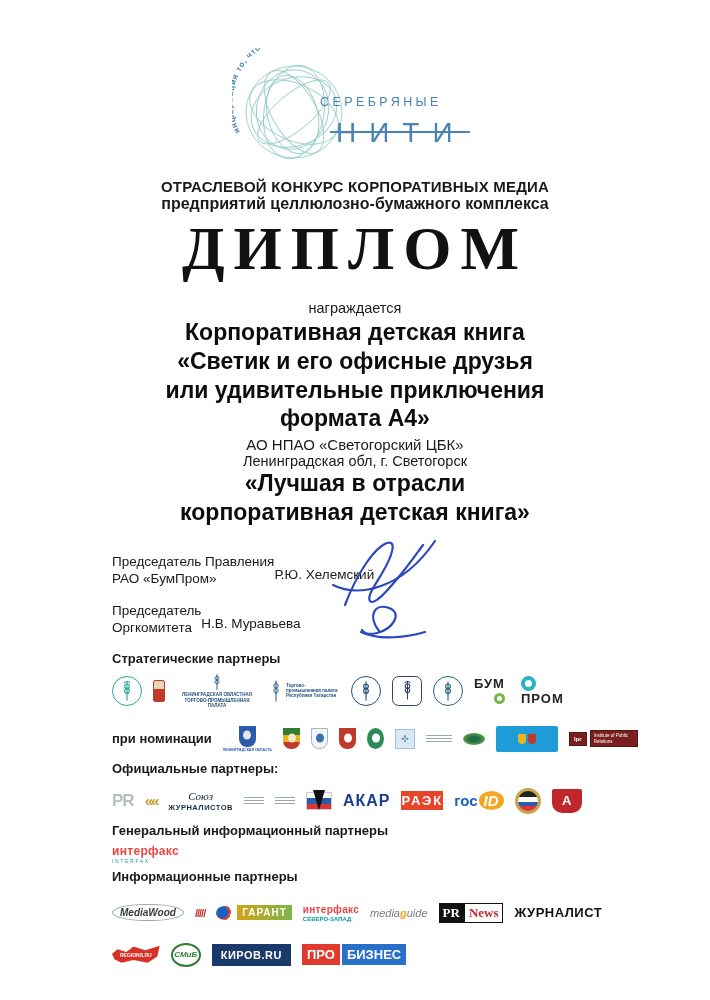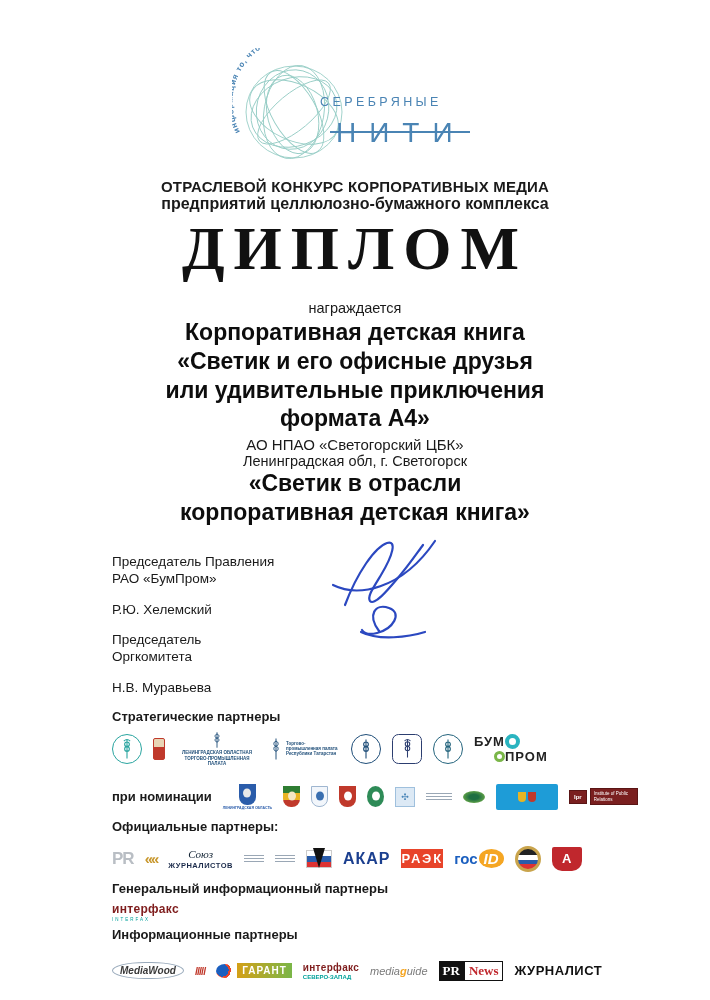--- a/index.html
+++ b/index.html
@@ -25,21 +25,21 @@
   
   .award-label { margin-top:16px; font-size:14.5px; }
   .award-title { margin-top:2px; font-size:23px; font-weight:bold; line-height:1.25; color:#0d0d0d; }
   .company { margin-top:3px; font-size:15px; }
   .location { font-size:14.5px; }
   .nom-label { margin-top:32px; font-size:14.5px; }
   .nom-title { font-size:23px; font-weight:bold; line-height:1.25; color:#0d0d0d; }
 
   
   .sig-area { position:relative; margin:26px 86px 0 112px; }
-  .sig-row { display:flex; align-items:flex-start;flex-direction:column; }
+  .sig-row { display:flex; align-items:flex-start; }
   .sig-row + .sig-row { margin-top:14px; }
   .sig-role { font-size:13.5px; line-height:1.3; text-align:left; }
   .sig-name { font-size:13.5px; margin-top:14px; }
   .sig-svg { position:absolute; left:205px; top:-14px; pointer-events:none; }
 
   
   .partners { margin:14px 60px 0 112px; }
   .section-h { font-size:13px; font-weight:bold; margin-top:10px; }
   .logo-row { display:flex; align-items:center; gap:11px; margin-top:5px; min-height:40px; flex-wrap:nowrap; }
   .l-item { display:flex; flex-direction:column; align-items:center; gap:1px; flex:none; }
@@ -48,21 +48,21 @@
   .emblem-circle { width:30px; height:30px; border-radius:50%; border:1.6px solid currentColor;
                    display:flex; align-items:center; justify-content:center; }
   .blur-lines { width:26px; height:8px;
      background:repeating-linear-gradient(180deg,#9aa7b5 0 1px,transparent 1px 3px); }
 
   
   .crest { width:17px; height:21px; border-radius:0 0 8px 8px; flex:none; position:relative; }
   .crest .dot { position:absolute; left:50%; top:45%; width:8px; height:9px; transform:translate(-50%,-50%); border-radius:50%; }
 
   
-  .bumprom { display:grid; grid-template-columns:auto auto; align-items:center; column-gap:0; }
+  .bumprom { display:grid; grid-template-columns:auto auto; align-items:center; column-gap:16px; }
   .bp-txt { font-size:13px; font-weight:bold; color:#222; letter-spacing:1px; }
   .donut-teal { width:15px; height:15px; border:4px solid #2ab4c0; border-radius:50%; }
   .donut-green { width:11px; height:11px; border:3px solid #7ab648; border-radius:50%; justify-self:end; }
 
   
   .pr-gray { font-size:17px; font-weight:bold; color:#b9bec4; letter-spacing:-1px; }
   .chevrons { color:#c8972c; font-size:15px; font-weight:bold; letter-spacing:-2px; }
   .union-script { font-family:"Liberation Serif", serif; font-style:italic; font-size:11px; color:#123; }
   .union-caps { font-size:7.5px; font-weight:bold; color:#1a2a4a; letter-spacing:.5px; }
   .flagnib { width:26px; height:18px; position:relative; flex:none;
@@ -72,21 +72,21 @@
   .akar-txt { font-size:16px; font-weight:bold; color:#1b3f8f; letter-spacing:1px; }
   .raek { font-size:13px; font-weight:bold; color:#fff; background:#e8442a; padding:2px 0; letter-spacing:2px; }
   .gos { font-size:15px; font-weight:bold; color:#1b5fbf; }
   .gos-id { font-size:15px; font-weight:bold; font-style:italic; color:#fff; background:#f5a623; border-radius:50%; padding:1px 5px; }
   .round-flag { width:26px; height:26px; border-radius:50%; border:3px solid #c9a44c; flex:none;
      background:linear-gradient(180deg,#222 0 30%,#fff 30% 53%,#2a5caa 53% 76%,#d33 76%); }
   .arch-a { width:30px; height:24px; background:#c0272d; color:#fff; font-weight:bold; font-size:13px;
      display:flex; align-items:center; justify-content:center; flex:none; border-radius:2px 2px 10px 10px; }
 
   
-  .ifx { color:#7f1d1d; font-weight:bold; font-size:12px; letter-spacing:.3px; }
+  .ifx { color:#ef4444; font-weight:bold; font-size:12px; letter-spacing:.3px; }
   .ifx-sub { font-size:4.5px; color:#00a19a; letter-spacing:2px; }
   .ifx-nw2 { font-size:6px; color:#00a19a; font-weight:bold; }
 
   
   .mediawood { font-size:10px; font-style:italic; font-weight:bold; color:#3a3a3a;
      border:1.4px solid #9ab; border-radius:50%/55%; padding:2px 7px; }
   .stripes { color:#c0392b; font-size:11px; font-weight:bold; letter-spacing:-1px; }
   .garant-sail { width:18px; height:14px; background:radial-gradient(circle at 35% 45%, #1b5fbf 0 45%, #e8442a 45% 60%, transparent 60%); border-radius:50%; }
   .garant { font-size:10px; font-weight:bold; color:#fff; background:linear-gradient(90deg,#d4a017,#7ab648); padding:2px 5px; letter-spacing:1px; }
   .mediaguide { font-size:11px; color:#7a7a7a;font-style:italic; }
@@ -146,21 +146,21 @@
   <div class="center award-title">
     <div>Корпоративная детская книга</div>
     <div>«Светик и его офисные друзья</div>
     <div>или удивительные приключения</div>
     <div>формата А4»</div>
   </div>
   <div class="center company">АО НПАО «Светогорский ЦБК»</div>
   <div class="center location">Ленинградская обл, г. Светогорск</div>
 
   <div class="center nom-title">
-    <div>«Светик в отрасли</div>
+    <div>«Лучшая в отрасли</div>
     <div>корпоративная детская книга»</div>
   </div>
 
   <div class="sig-area">
     <svg class="sig-svg" width="150" height="108" viewBox="0 0 150 108">
       <g stroke="#2b48c0" stroke-width="2.2" fill="none" stroke-linecap="round">
         <path d="M28 66 C 40 34 58 8 70 4 C 80 1 76 16 64 36 C 56 49 50 58 53 62 C 57 67 70 52 80 40 C 92 26 100 14 106 6"></path>
         <path d="M16 46 C 40 58 84 52 118 2"></path>
         <path d="M62 92 C 50 76 58 64 72 69 C 86 74 76 90 60 94 C 52 96 47 94 45 91"></path>
         <path d="M44 93 C 62 102 92 98 108 93"></path>

